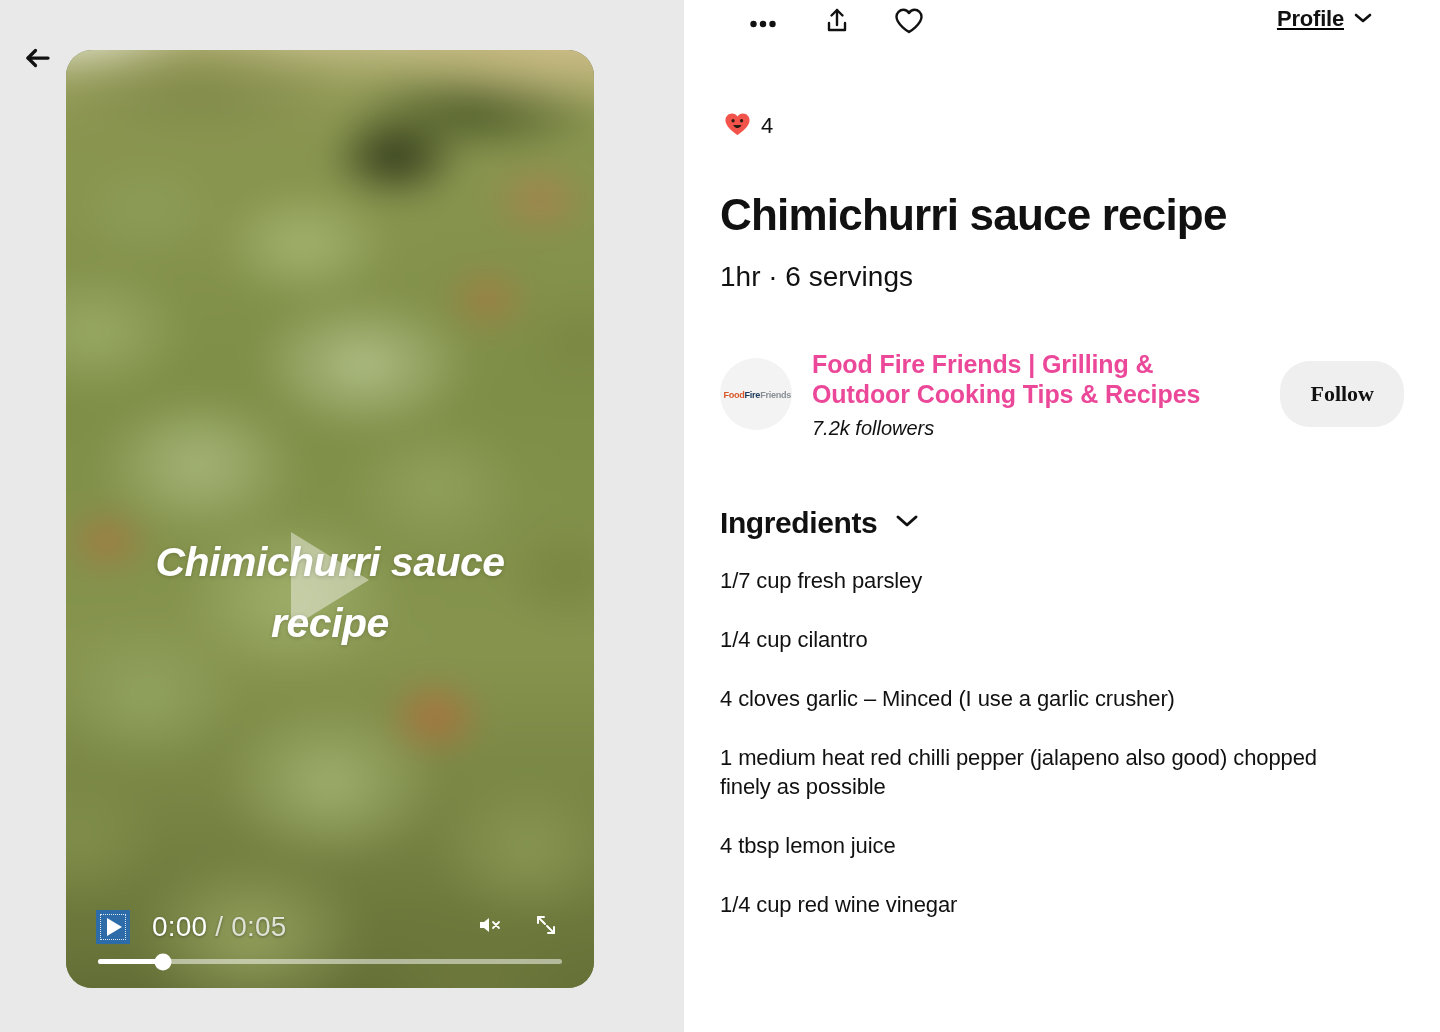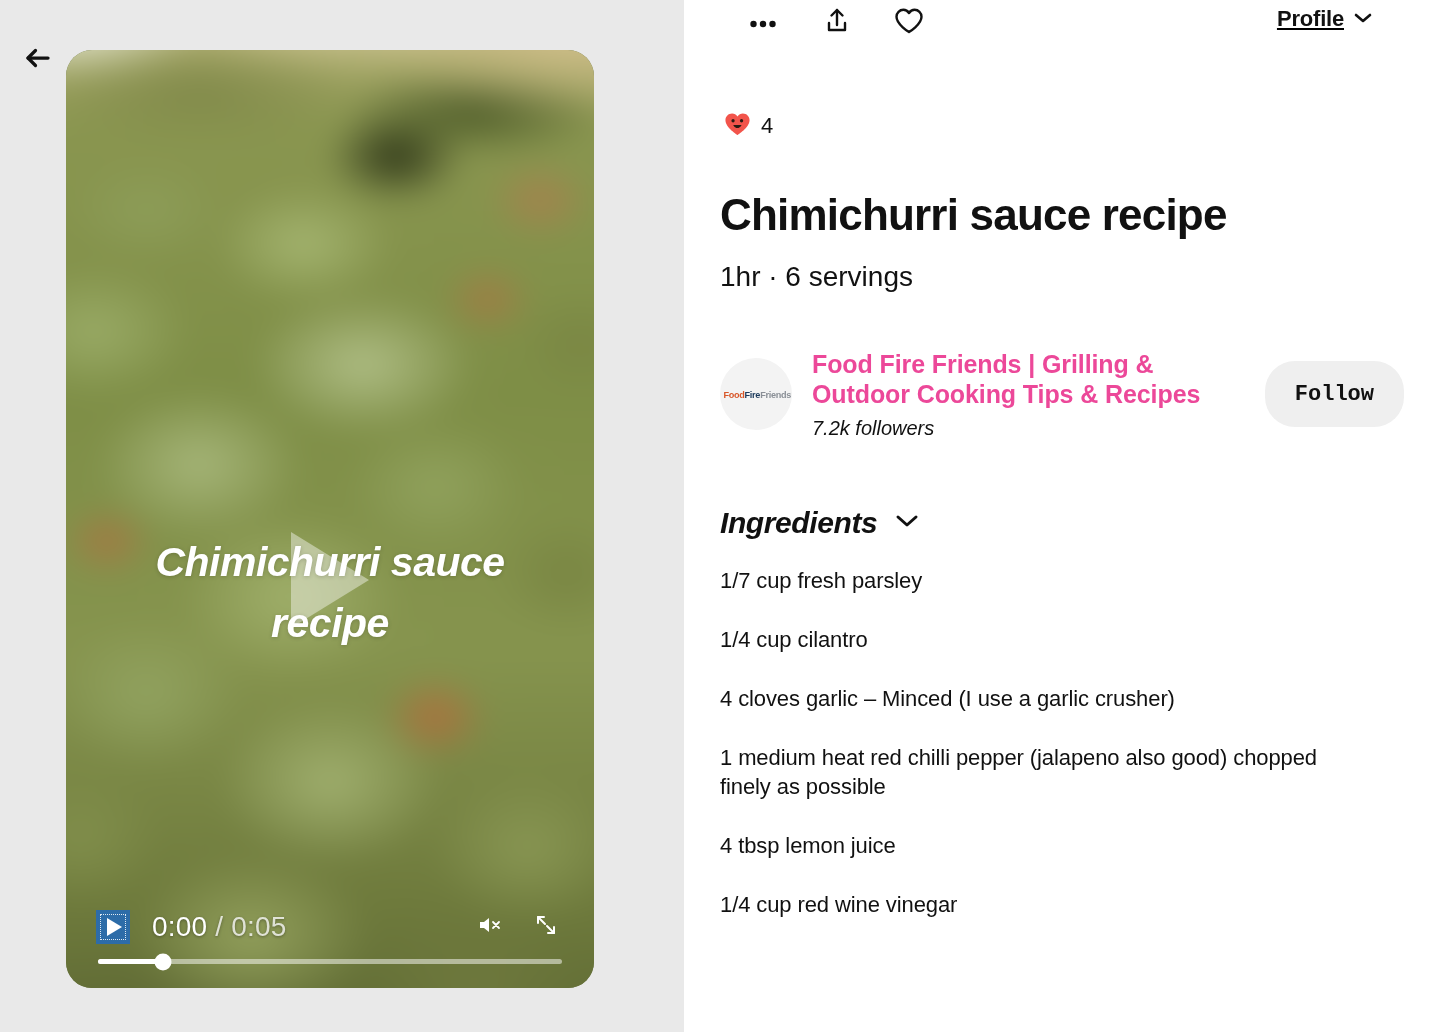--- a/index.html
+++ b/index.html
@@ -295,32 +295,31 @@
   .follow-button {
     flex: 0 0 auto;
     background: #efefef;
     color: #111111;
     border: none;
     border-radius: 30px;
     height: 66px;
     padding: 0 30px;
     font-size: 22px;
     font-weight: bold;
-    font-family: Liberation Mono, monospace;
+    font-family: Liberation Serif, serif;
     cursor: pointer;
   }
 
   .section-header {
     display: flex;
     align-items: center;
     gap: 18px;
     margin-top: 66px;
     cursor: pointer;
     width: fit-content;
-    font-style: italic;
   }
   .section-title {
     font-size: 30px;
     font-weight: bold;
     color: #111111;
     letter-spacing: -0.4px;
   }
   .ingredient-list {
     margin-top: 26px;
     list-style: none;

